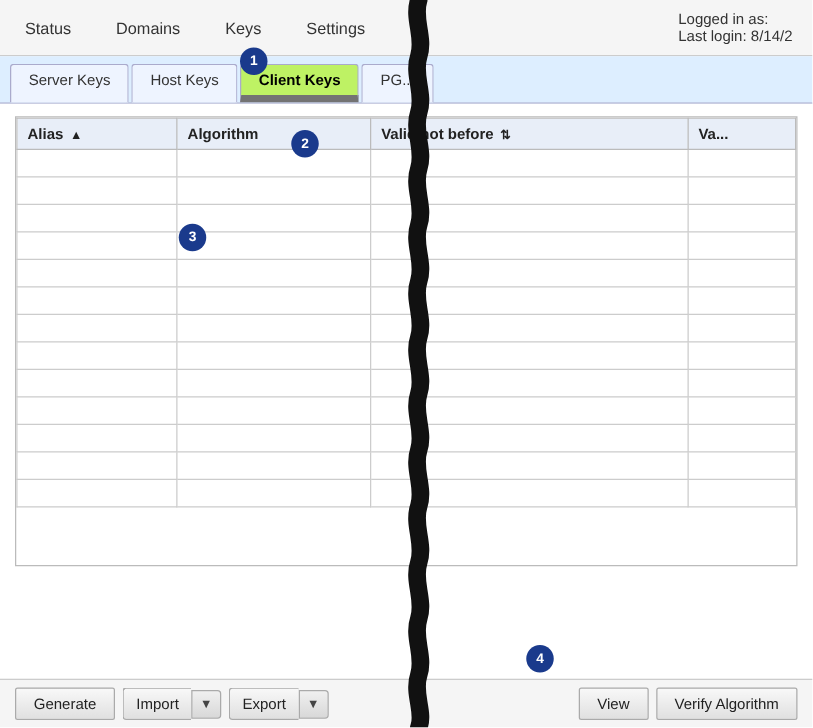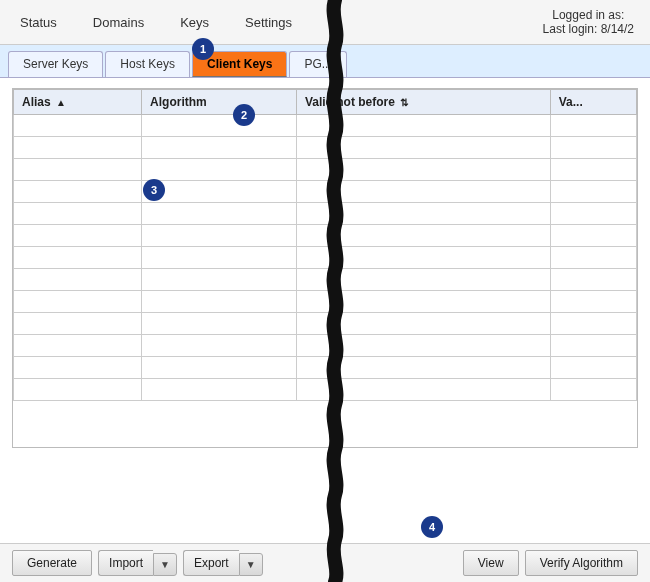--- a/index.html
+++ b/index.html
@@ -26,21 +26,21 @@
       display: flex;
       gap: 28px;
     }
     .nav-item {
       cursor: pointer;
       color: #333;
       font-size: 13px;
       padding: 2px 4px;
     }
     .top-nav-right {
-      text-align: center;
+      text-align: left;
       font-size: 12px;
       color: #333;
     }
 
     
     .tab-bar {
       display: flex;
       gap: 2px;
       padding: 6px 8px 0 8px;
       background: #ddeeff;
@@ -50,23 +50,23 @@
       padding: 5px 14px;
       border: 1px solid #aac;
       border-bottom: none;
       background: #eef4ff;
       cursor: pointer;
       font-size: 12px;
       color: #333;
       border-radius: 3px 3px 0 0;
     }
     .tab.active {
-      background: #f97316;
+      background: #bef264;
       font-weight: bold;
-      border-bottom: 1px solid #737373;
+      border-bottom: 6px solid #737373;
       color: #000;
     }
 
     
     .main-content {
       padding: 10px 12px;
       background: #fff;
     }
 
     
@@ -126,21 +126,21 @@
       padding: 5px 14px;
       border: 1px solid #aaa;
       background: linear-gradient(to bottom, #f8f8f8, #e0e0e0);
       cursor: pointer;
       font-size: 12px;
       border-radius: 2px;
       color: #222;
     }
     .btn-split {
       display: flex;
-      align-items: flex-end;
+      align-items: center;
       border-radius: 13px;
     }
     .btn-split .btn-main {
       padding: 5px 10px;
       border: 1px solid #aaa;
       border-right: none;
       background: linear-gradient(to bottom, #f8f8f8, #e0e0e0);
       cursor: pointer;
       font-size: 12px;
       border-radius: 3px 0 0 3px;

